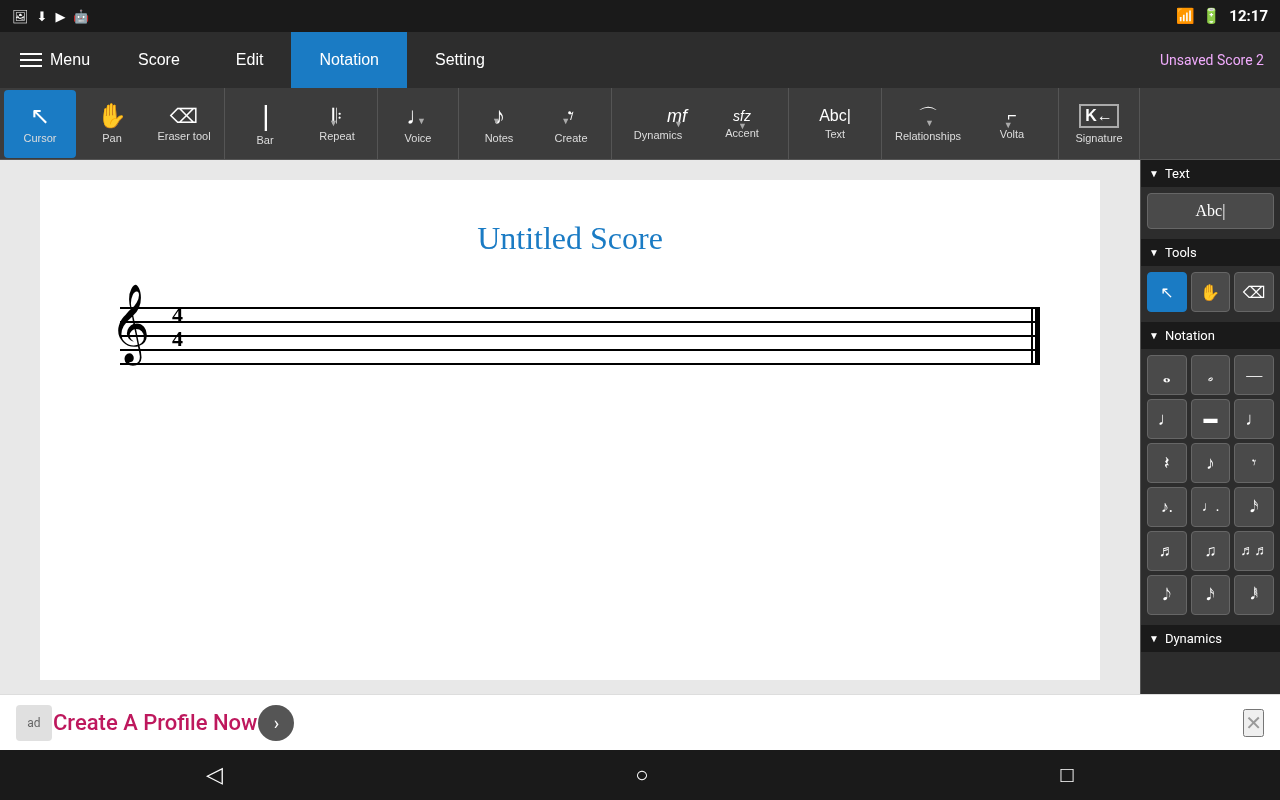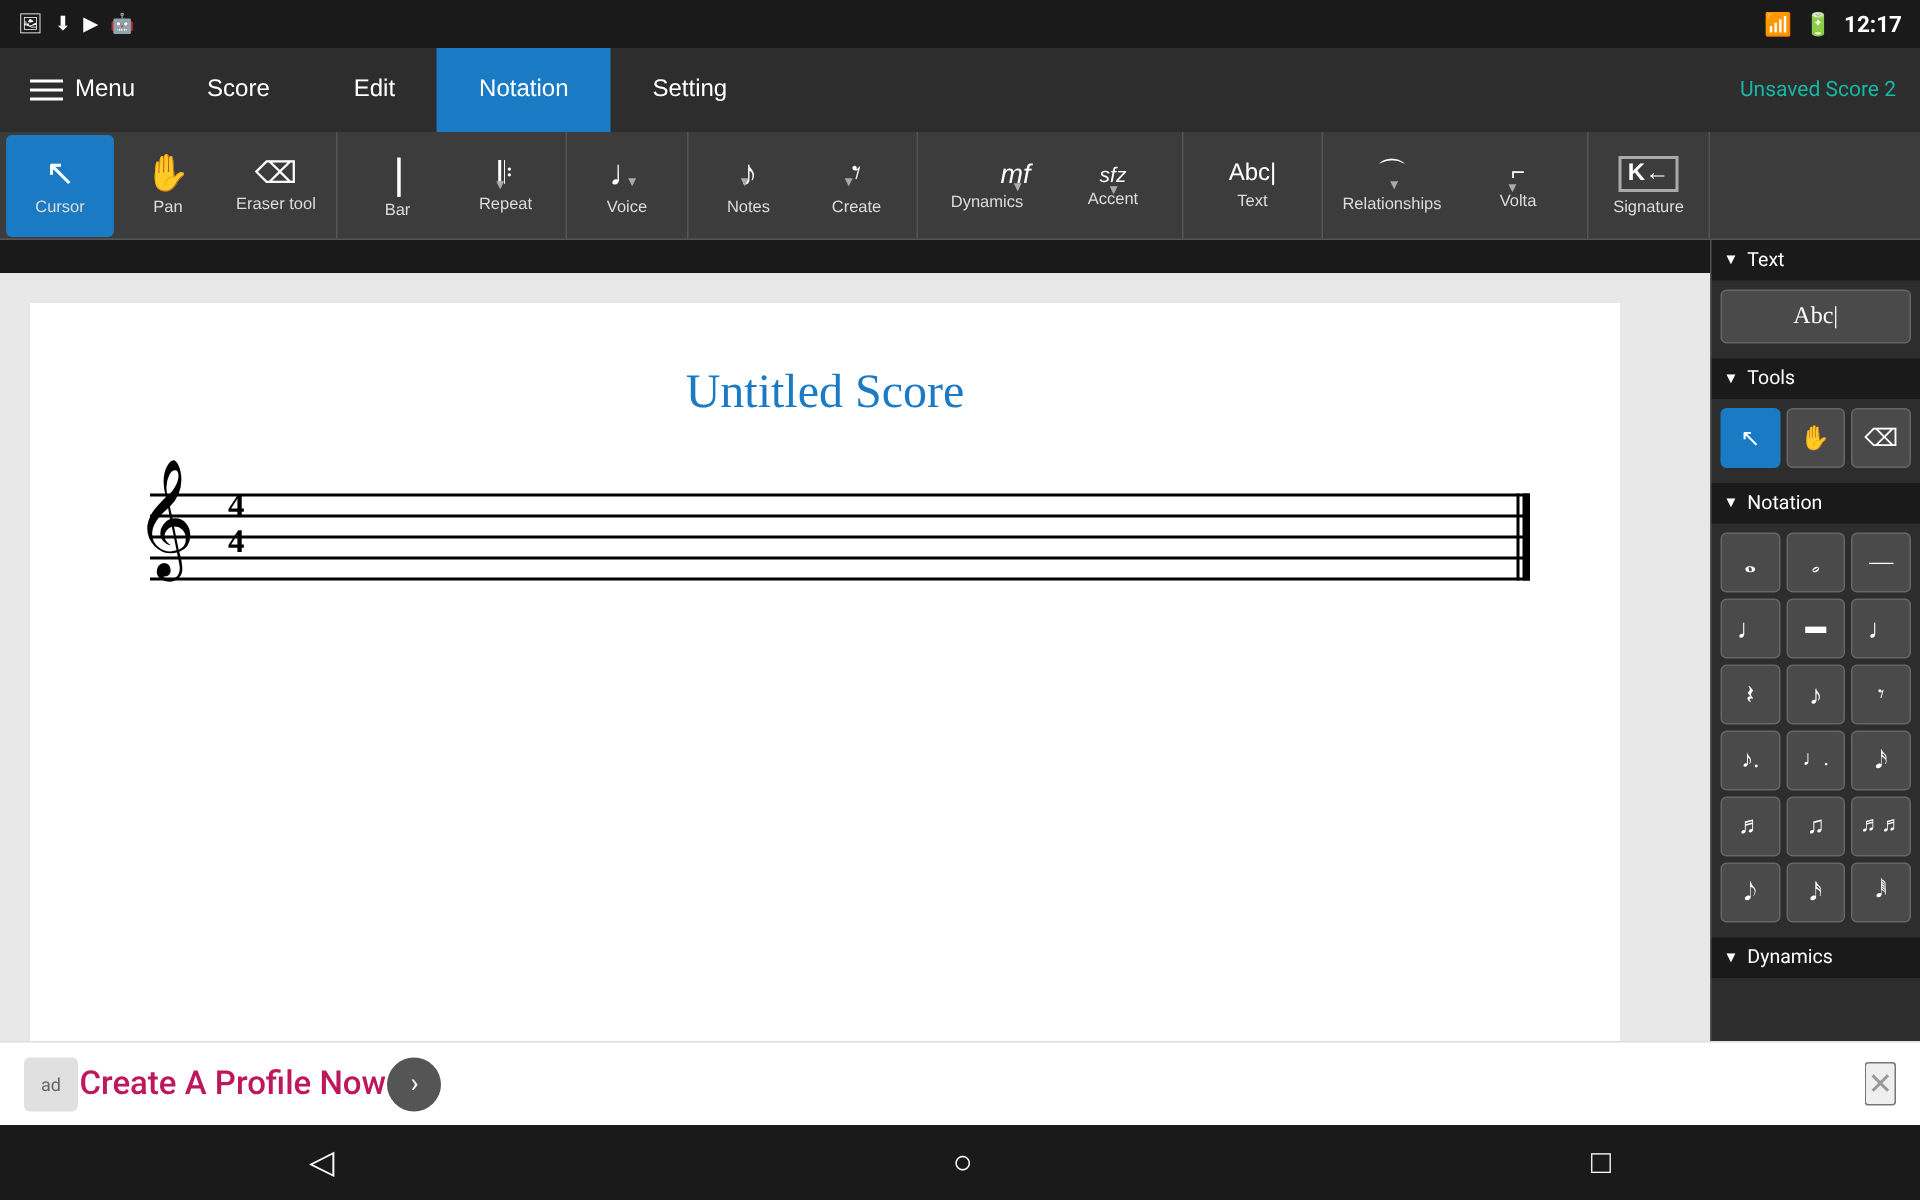--- a/index.html
+++ b/index.html
@@ -52,21 +52,21 @@
       border: none;
       background: none;
     }
     .menu-tab.active { background: #1a7bc4; }
     .menu-tab-right {
       margin-left: auto;
       padding: 16px 16px;
       height: 100%;
       display: flex;
       align-items: center;
-      color: #14b8a6;
+      color: #f0abfc;
       font-size: 14px;
     }
 
     
     .toolbar {
       height: 72px;
       background: #3c3c3c;
       display: flex;
       align-items: center;
       border-bottom: 1px solid #555;
@@ -115,23 +115,22 @@
       height: 534px;
     }
 
     
     .score-area {
       flex: 1;
       background: #e8e8e8;
       overflow: auto;
       display: flex;
       flex-direction: column;
-      align-items: flex-start;
+      align-items: center;
       padding: 20px;
-      margin-top: 22px;
     }
     .score-page {
       background: white;
       width: 100%;
       max-width: 1060px;
       min-height: 500px;
       padding: 40px 60px;
       position: relative;
     }
     .score-title {

